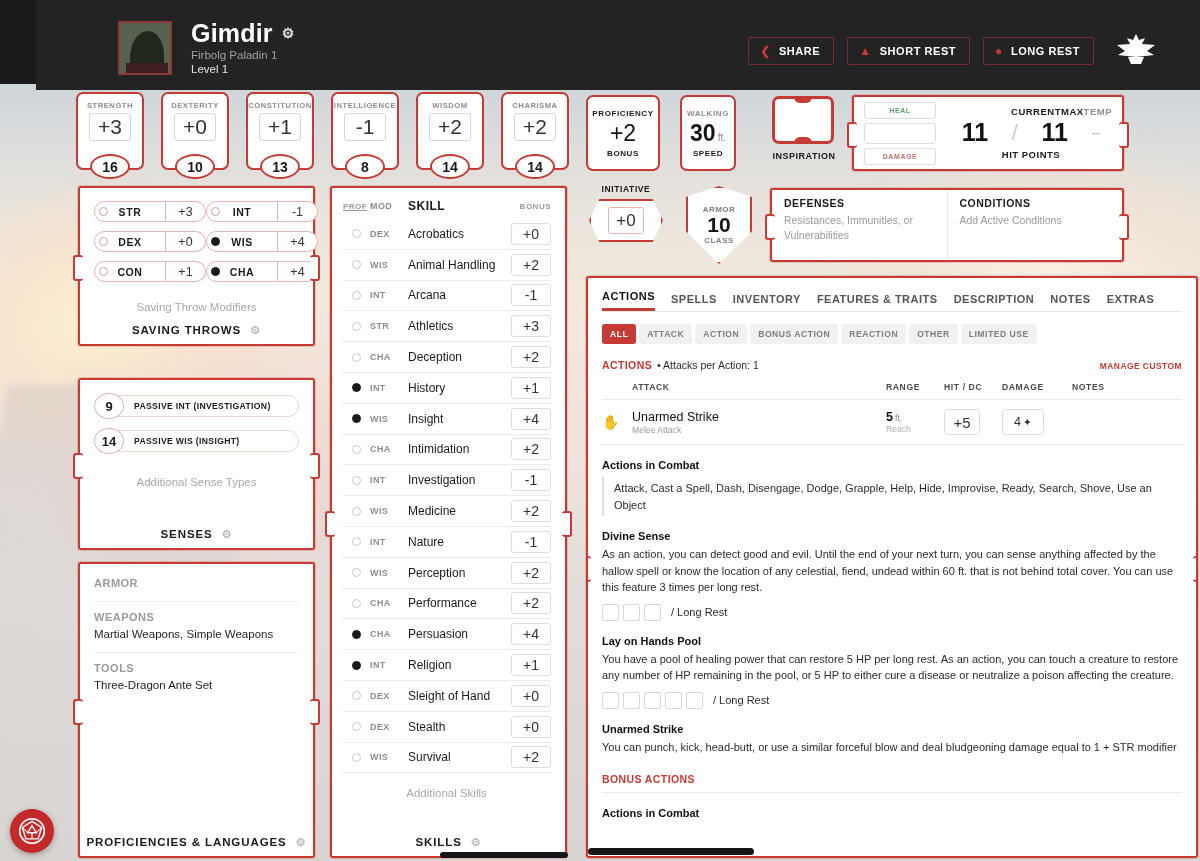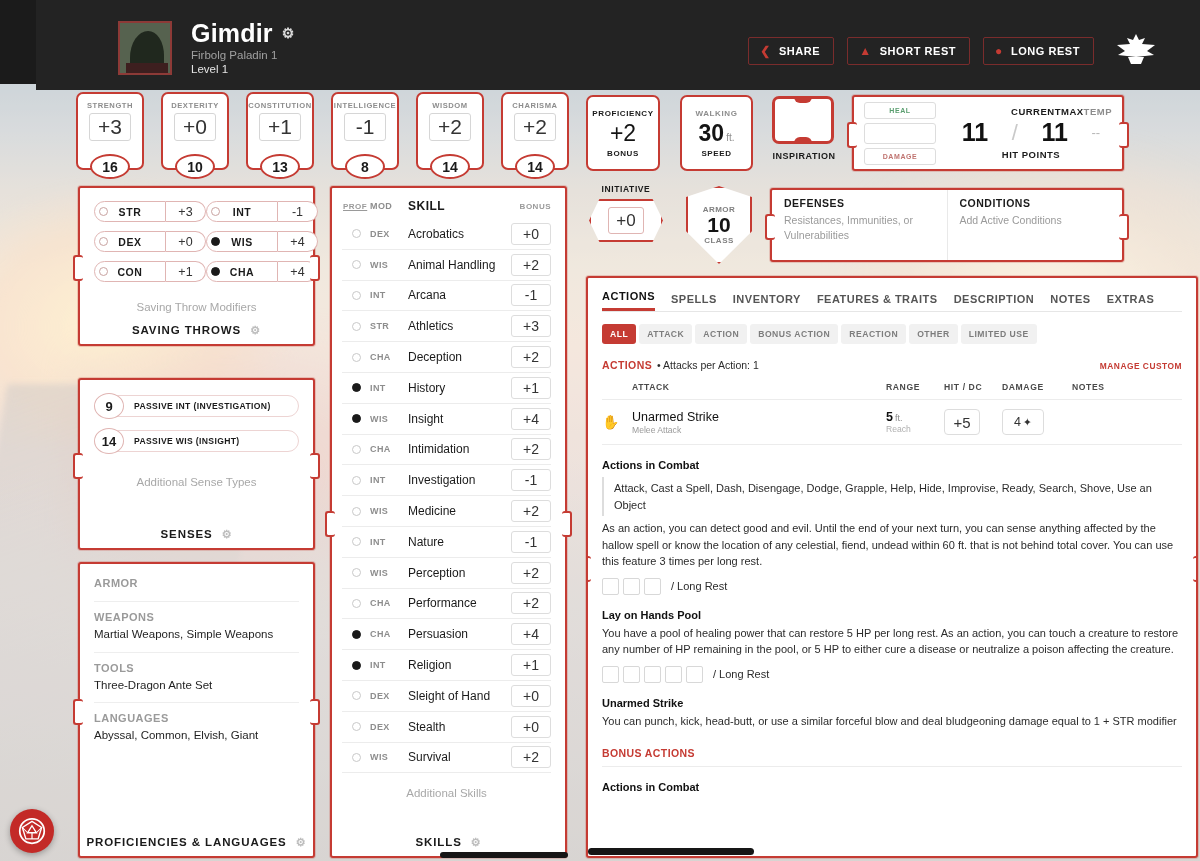--- a/index.html
+++ b/index.html
@@ -453,21 +453,21 @@
   <div class="amod">+2</div>
   <div class="ascore">14</div>
 </div>
 
 <div class="minibox" style="left:586px; width:74px; height:76px;">
   <div class="cap dark">PROFICIENCY</div>
   <div class="big light" style="margin:2px 0 2px">+2</div>
   <div class="cap dark">BONUS</div>
 </div>
 
-<div class="minibox" style="left:680px; width:73px; height:76px;">
+<div class="minibox" style="left:680px; width:56px; height:76px;">
   <div class="cap">WALKING</div>
   <div style="display:flex; align-items:baseline; gap:2px; margin:2px 0 2px;">
     <span class="big">30</span>
     <span style="font-size:10px; color:#8d8d8d;">ft.</span>
   </div>
   <div class="cap dark">SPEED</div>
 </div>
 
 <div id="inspiration"></div>
 <div id="inspirationLabel">INSPIRATION</div>
@@ -577,24 +577,20 @@
     <div class="profGroup">
       <div class="plabel">ARMOR</div>
     </div>
     <div class="profGroup">
       <div class="plabel">WEAPONS</div>
       <div class="pval">Martial Weapons, Simple Weapons</div>
     </div>
     <div class="profGroup">
       <div class="plabel">TOOLS</div>
       <div class="pval">Three-Dragon Ante Set</div>
-    </div>
-    <div class="profGroup">
-      <div class="plabel">LANGUAGES</div>
-      <div class="pval">Abyssal, Common, Elvish, Giant</div>
     </div>
   </div>
   <div class="panel-footer">
     <span>PROFICIENCIES &amp; LANGUAGES</span>
     <span class="gear">⚙</span>
   </div>
 </div>
 
 <div class="panel" id="skillsPanel">
   <div style="padding:11px 14px 0 10px;">
@@ -854,20 +850,21 @@
       </tr>
     </tbody>
       </table>
 
     <div>
       <div class="blockTitle">Actions in Combat</div>
       <div class="quote">Attack, Cast a Spell, Dash, Disengage, Dodge, Grapple, Help, Hide, Improvise, Ready, Search, Shove, Use an Object</div>
     </div>
 
     <div>
+      <div class="blockTitle">Divine Sense</div>
       <div class="bodyText">As an action, you can detect good and evil. Until the end of your next turn, you can sense anything affected by the hallow spell or know the location of any celestial, fiend, undead within 60 ft. that is not behind total cover. You can use this feature 3 times per long rest.</div>
       <div class="uses" id="usesDivine">
         <span class="useBox"></span>
           <span class="useBox"></span>
           <span class="useBox"></span>
           <span class="useLabel">/ Long Rest</span>
       </div>
     </div>
 
     <div>

